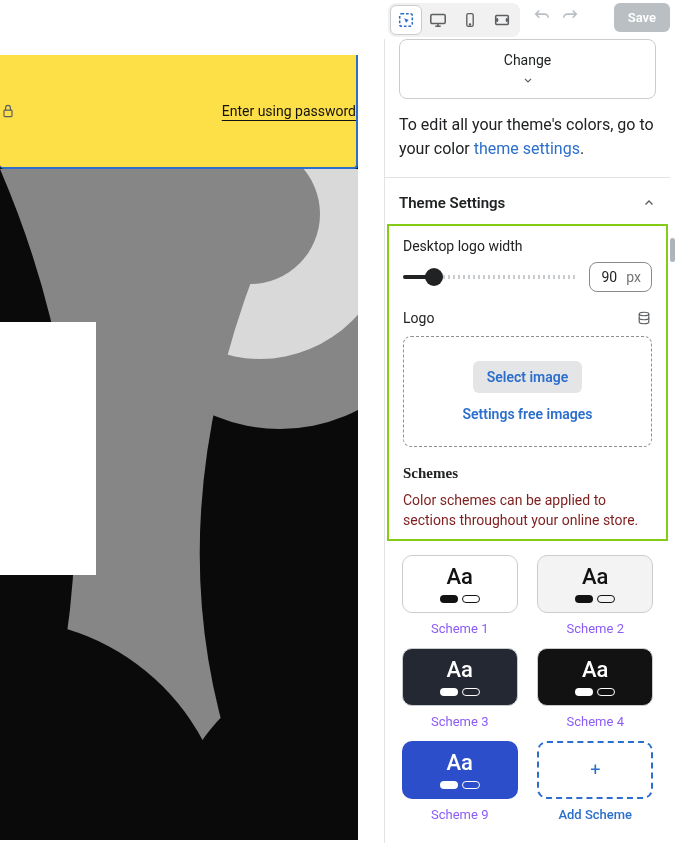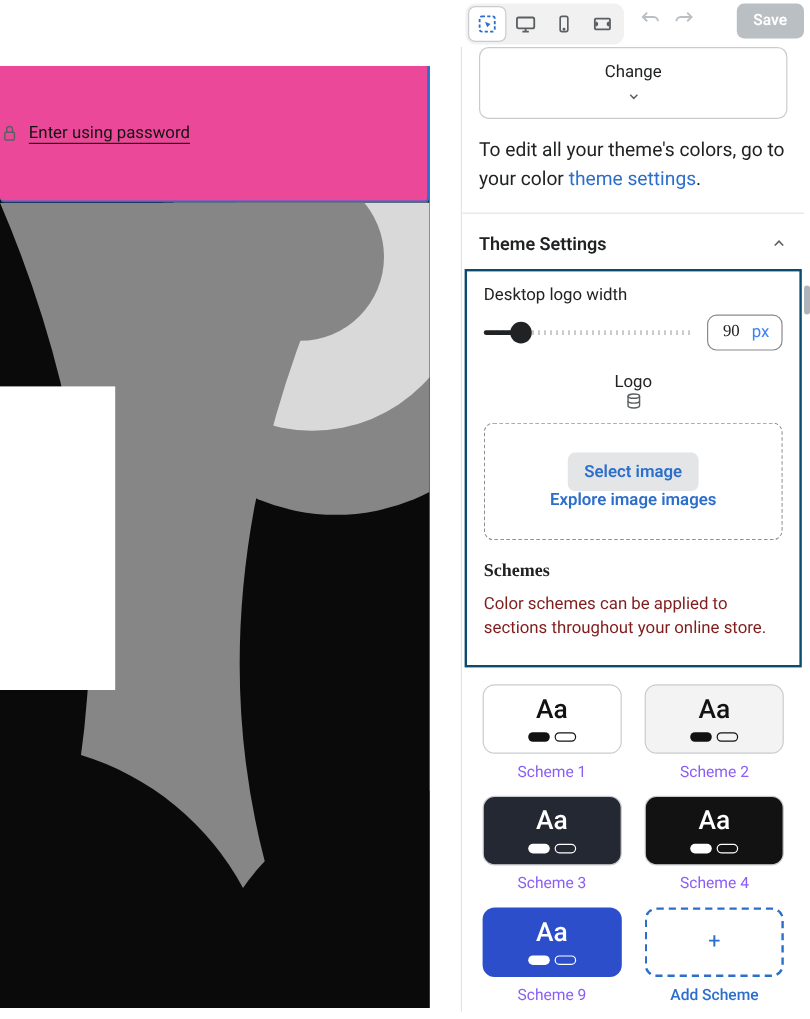--- a/index.html
+++ b/index.html
@@ -9,53 +9,53 @@
 .toolbar { position:absolute; top:3px; left:388px; right:5px; height:34px; display:flex; align-items:flex-start; gap:4px; }
 .toolbar-group { display:flex; background:#f1f1f1; border-radius:8px; padding:2px; gap:0; }
 .toolbar-btn { width:32px; height:30px; display:flex; align-items:center; justify-content:center; border-radius:6px; cursor:pointer; color:#5c5f62; }
 .toolbar-btn.active { background:#fff; border:1px solid #c9cccf; color:#2c6ecb; }
 .undo-redo { display:flex; gap:4px; margin-left:6px; }
 .undo-btn { width:24px; height:24px; display:flex; align-items:center; justify-content:center; color:#babfc3; cursor:pointer; }
 .save-btn { margin-left:auto; background:#babfc3; color:#fff; border:none; border-radius:6px; padding:7px 14px; font-weight:600; font-size:13px; cursor:pointer; }
 
 
 .preview { position:absolute; top:55px; left:0; width:358px; height:785px; background:#0a0a0a; overflow:hidden; }
-.preview-header { position:absolute; top:0; left:0; right:0; height:114px; background:#ec4899; border:2px solid #2c6ecb; border-radius:0 0 4px 4px; display:flex; align-items:center; justify-content:flex-start; gap:8px; border-left:none; border-top:none; }
+.preview-header { position:absolute; top:0; left:0; right:0; height:114px; background:#fde047; border:2px solid #2c6ecb; border-radius:0 0 4px 4px; display:flex; align-items:center; justify-content:space-between; gap:8px; border-left:none; border-top:none; }
 .lock-icon { color:#5c5f62; }
 .enter-pw { font-size:14px; text-decoration:underline; text-underline-offset:4px; color:#121212; }
 .shape-bg { position:absolute; top:114px; left:0; right:0; bottom:0; }
 .white-box { position:absolute; top:267px; left:0; width:96px; height:253px; background:#fff; z-index:5; }
 
 
 .panel { position:absolute; top:39px; right:5px; width:286px; height:804px; overflow-y:auto; border-left:1px solid #e1e3e5; }
 .panel::-webkit-scrollbar { width:0; }
 .scrollbar-thumb { position:absolute; top:238px; right:0; width:5px; height:24px; background:#aeb4b9; border-radius:3px; }
 
 .change-btn { margin:0 14px 0 14px; border:1px solid #c9cccf; border-radius:8px; padding:12px; text-align:center; color:#202223; font-size:14px; cursor:pointer; display:flex; align-items:center; justify-content:center; gap:6px;flex-direction:column; }
 .panel-text { padding:14px 14px 0 14px; font-size:16px; line-height:1.5; color:#202223; }
 .link-text { color:#2c6ecb; cursor:pointer; }
 
 .section-header { display:flex; justify-content:space-between; align-items:center; padding:16px 14px 12px; border-top:1px solid #e1e3e5; margin-top:16px; cursor:pointer; }
 .section-title { font-weight:600; font-size:15px; }
 .chevron { color:#5c5f62; }
 
-.highlight-box { border:2px solid #0c4a6e; margin:0 2px; padding-bottom:20px; }
+.highlight-box { border:2px solid #84cc16; margin:0 2px; padding-bottom:8px; }
 
 .setting-label { font-size:14px; padding:12px 14px 8px; }
 .slider-row { display:flex; align-items:center; gap:12px; padding:0 14px; }
 .slider-track { flex:1; height:4px; background:repeating-linear-gradient(90deg,#c9cccf 0 2px, transparent 2px 5px); border-radius:2px; position:relative; }
 .slider-fill { position:absolute; left:0; width:18%; height:4px; background:#202223; border-radius:2px; }
 .slider-thumb { position:absolute; left:18%; top:50%; transform:translate(-50%,-50%); width:18px; height:18px; background:#202223; border-radius:50%; cursor:pointer; }
 .value-box { display:flex; align-items:center; border:1px solid #8a8a8a; border-radius:8px; padding:6px 10px; gap:8px; min-width:60px; }
-.value-num { font-size:14px; min-width:18px; text-align:center;font-family:Liberation Serif, serif; }
-.value-unit { font-size:14px; color:#3b82f6; }
-
-.logo-row { display:flex; justify-content:space-between; align-items:center; padding:18px 14px 10px;flex-direction:column; }
+.value-num { font-size:14px; min-width:18px; text-align:center; }
+.value-unit { font-size:14px; color:#737373; }
+
+.logo-row { display:flex; justify-content:space-between; align-items:center; padding:18px 14px 10px; }
 .db-icon { color:#5c5f62; cursor:pointer; }
-.image-picker { margin:0 14px; border:1px dashed #8c9196; border-radius:8px; padding:24px 0; display:flex; flex-direction:column; align-items:center; gap:0;justify-content:space-between; }
+.image-picker { margin:0 14px; border:1px dashed #8c9196; border-radius:8px; padding:24px 0; display:flex; flex-direction:column; align-items:center; gap:13px;justify-content:space-between; }
 .select-img-btn { background:#e4e5e7; border:none; border-radius:6px; padding:8px 14px; font-size:14px; font-weight:600; color:#2c6ecb; cursor:pointer; }
 .explore-link { color:#2c6ecb; font-size:14px; font-weight:600; cursor:pointer; }
 
 .sub-title { font-weight:600; padding:18px 14px 8px; font-size:15px;font-family:Liberation Serif, serif; }
 .sub-text { padding:0 14px; font-size:14px; line-height:1.45; color:#7f1d1d; }
 
 .schemes-grid { display:grid; grid-template-columns:1fr 1fr; gap:12px 14px; padding:14px; }
 .scheme-cell { display:flex; flex-direction:column; align-items:center; gap:8px;justify-content:center; }
 .scheme-card { width:116px; height:58px; border:1px solid #c9cccf; border-radius:10px; display:flex; flex-direction:column; align-items:center; justify-content:center; gap:6px; cursor:pointer; }
 .scheme-aa { font-size:22px; font-weight:500; }
@@ -183,21 +183,21 @@
         <svg width="16" height="16" viewBox="0 0 20 20" fill="none" stroke="#5c5f62" stroke-width="1.5">
             <ellipse cx="10" cy="5" rx="6" ry="2.2"></ellipse>
             <path d="M4 5v5c0 1.2 2.7 2.2 6 2.2s6-1 6-2.2V5"></path>
             <path d="M4 10v5c0 1.2 2.7 2.2 6 2.2s6-1 6-2.2v-5"></path>
           </svg>
       </span>
     </div>
 
     <div class="image-picker">
       <button class="select-img-btn">Select image</button>
-      <span class="explore-link">Explore image images</span>
+      <span class="explore-link">Settings free images</span>
     </div>
 
     <div class="sub-title">Schemes</div>
     <p class="sub-text">Color schemes can be applied to sections throughout your online store.</p>
   </div>
 
   <div class="schemes-grid">
     <div class="scheme-cell">
       <div class="scheme-card s1">
         <div class="scheme-aa">Aa</div>

